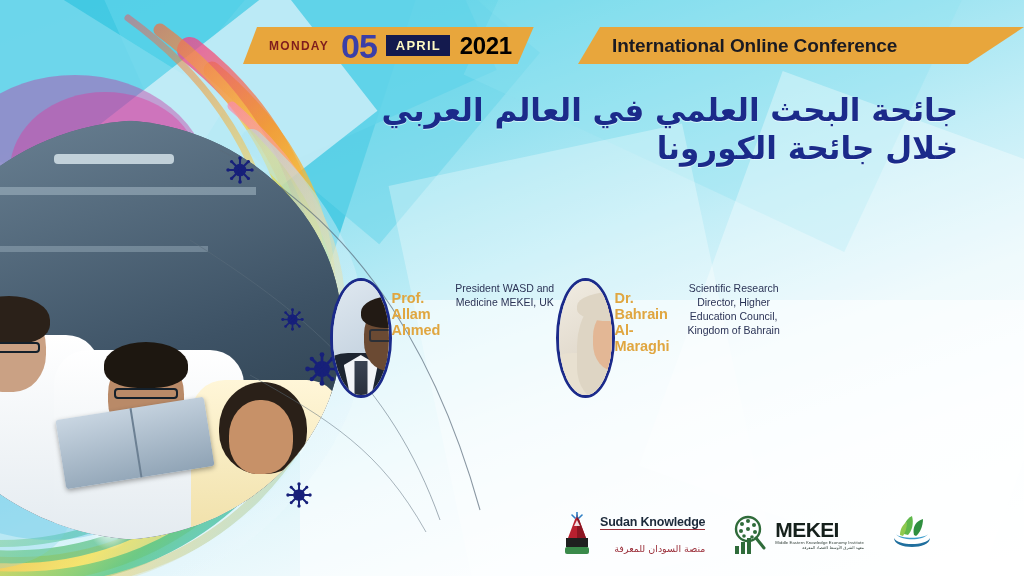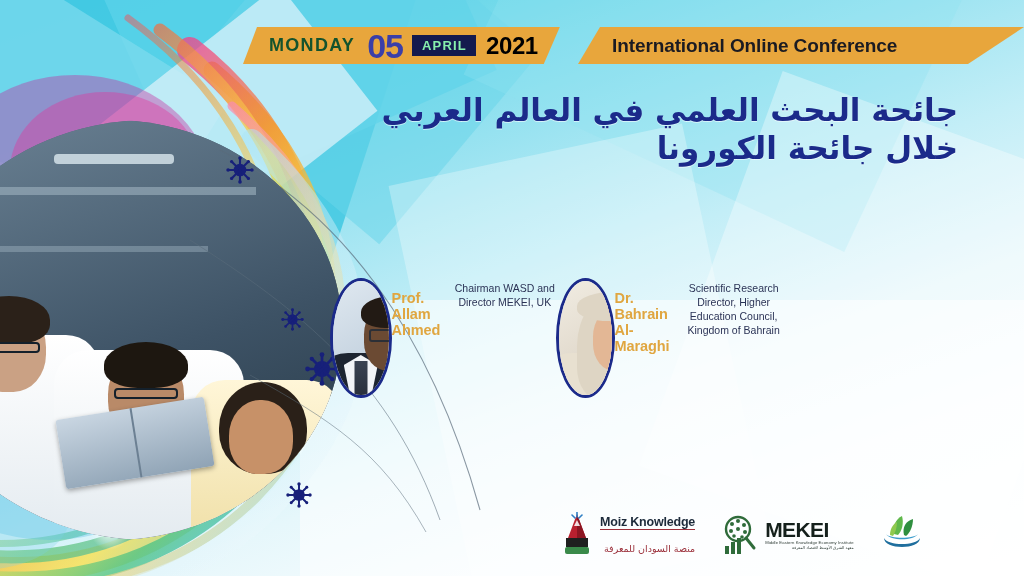--- a/index.html
+++ b/index.html
@@ -62,24 +62,24 @@
   .virus { position:absolute; }
   .trajectory { position:absolute; }
 
   
   .date-banner {
     position:absolute; left:243px; top:27px; height:37px;
     background:#e8a63c; display:flex; align-items:center;
     padding:0 22px 0 26px;
     clip-path: polygon(14px 0, 100% 0, calc(100% - 16px) 100%, 0 100%);
   }
-  .lbl-monday { font-size:18px; font-weight:bold; letter-spacing:1.3px; color:#14532d; }
+  .lbl-monday { font-size:12px; font-weight:bold; letter-spacing:1.3px; color:#7f1d1d; }
   .lbl-day { font-size:34px; font-weight:bold; color:#3b3fa8; margin:0 9px 0 12px; letter-spacing:-1px; line-height:1; }
   .lbl-month {
-    background:#141a4e; color:#86efac; font-size:13px; font-weight:bold;
+    background:#141a4e; color:#fef9c3; font-size:13px; font-weight:bold;
     letter-spacing:1.2px; padding:3px 9px 3px 10px; margin-right:10px;
   }
   .lbl-year { font-size:24px; font-weight:bold; color:#000000; letter-spacing:-.4px; }
 
   .conf-banner {
     position:absolute; left:578px; top:27px; height:37px; right:0;
     background:#e8a63c; display:flex; align-items:center; justify-content:flex-start;
     padding-left:34px;
     clip-path: polygon(22px 0, 100% 0, calc(100% - 56px) 100%, 0 100%);
   }
@@ -370,21 +370,21 @@
       <div class="avatar">
         <div class="av-bg" style="background:linear-gradient(150deg,#dfe8f0,#b9c9d8);"></div>
         <div class="av-body" style="background:#1d2430;"></div>
         <div class="av-shirt"></div>
         <div class="av-tie" style="background:linear-gradient(180deg,#3a4352,#272d38);"></div>
         <div class="av-head" style="left:31px;top:22px;width:58px;height:68px;background:#6b4a33;"></div>
         <div class="av-hair" style="left:28px;top:15px;width:64px;height:32px;background:#221a14;"></div>
         <div class="av-glass" style="left:36px;top:48px;width:48px;"></div>
       </div>
       <div class="sp-name">Prof. Allam Ahmed</div>
-      <div class="sp-role">Chairman WASD and Director MEKEI, UK</div>
+      <div class="sp-role">President WASD and Medicine MEKEI, UK</div>
     </div>
 
     <div class="speaker">
       <div class="avatar">
         <div class="av-bg" style="background:linear-gradient(150deg,#f1ece2,#d8cfc0);"></div>
         <div class="av-body" style="background:#e8e0d0;"></div>
         <div class="av-hair" style="left:18px;top:10px;width:84px;height:110px;background:#ded5c4;border-radius:50% 50% 30% 30%;"></div>
         <div class="av-head" style="left:34px;top:26px;width:52px;height:64px;background:#e3b795;"></div>
         <div class="av-hair" style="left:18px;top:10px;width:84px;height:30px;background:#ded5c4;"></div>
       </div>
@@ -404,21 +404,21 @@
         <rect x="6" y="26" width="22" height="9" fill="#1f1f1f"></rect>
         <rect x="5" y="35" width="24" height="7" rx="2" fill="#3a8a4a"></rect>
         <path d="M17,8 L20,14 L14,14 Z" fill="#ffffff" opacity=".85"></path>
         <g stroke="#2f7fc4" stroke-width="1.6" stroke-linecap="round">
           <line x1="17" y1="0" x2="17" y2="5"></line>
           <line x1="12" y1="3" x2="15" y2="6"></line>
           <line x1="22" y1="3" x2="19" y2="6"></line>
         </g>
       </svg>
       <div class="logo-text">
-        <div class="sk-name">Moiz Knowledge</div>
+        <div class="sk-name">Sudan Knowledge</div>
         <div class="sk-ar">منصة السودان للمعرفة</div>
       </div>
     </div>
 
     <div class="logo">
       <svg width="38" height="42" viewBox="0 0 38 42">
         <circle cx="17" cy="15" r="12" fill="none" stroke="#2f6b3a" stroke-width="2.4"></circle>
         <g fill="#2f6b3a">
           <circle cx="11" cy="10" r="2"></circle>
             <circle cx="17" cy="7" r="2"></circle>

